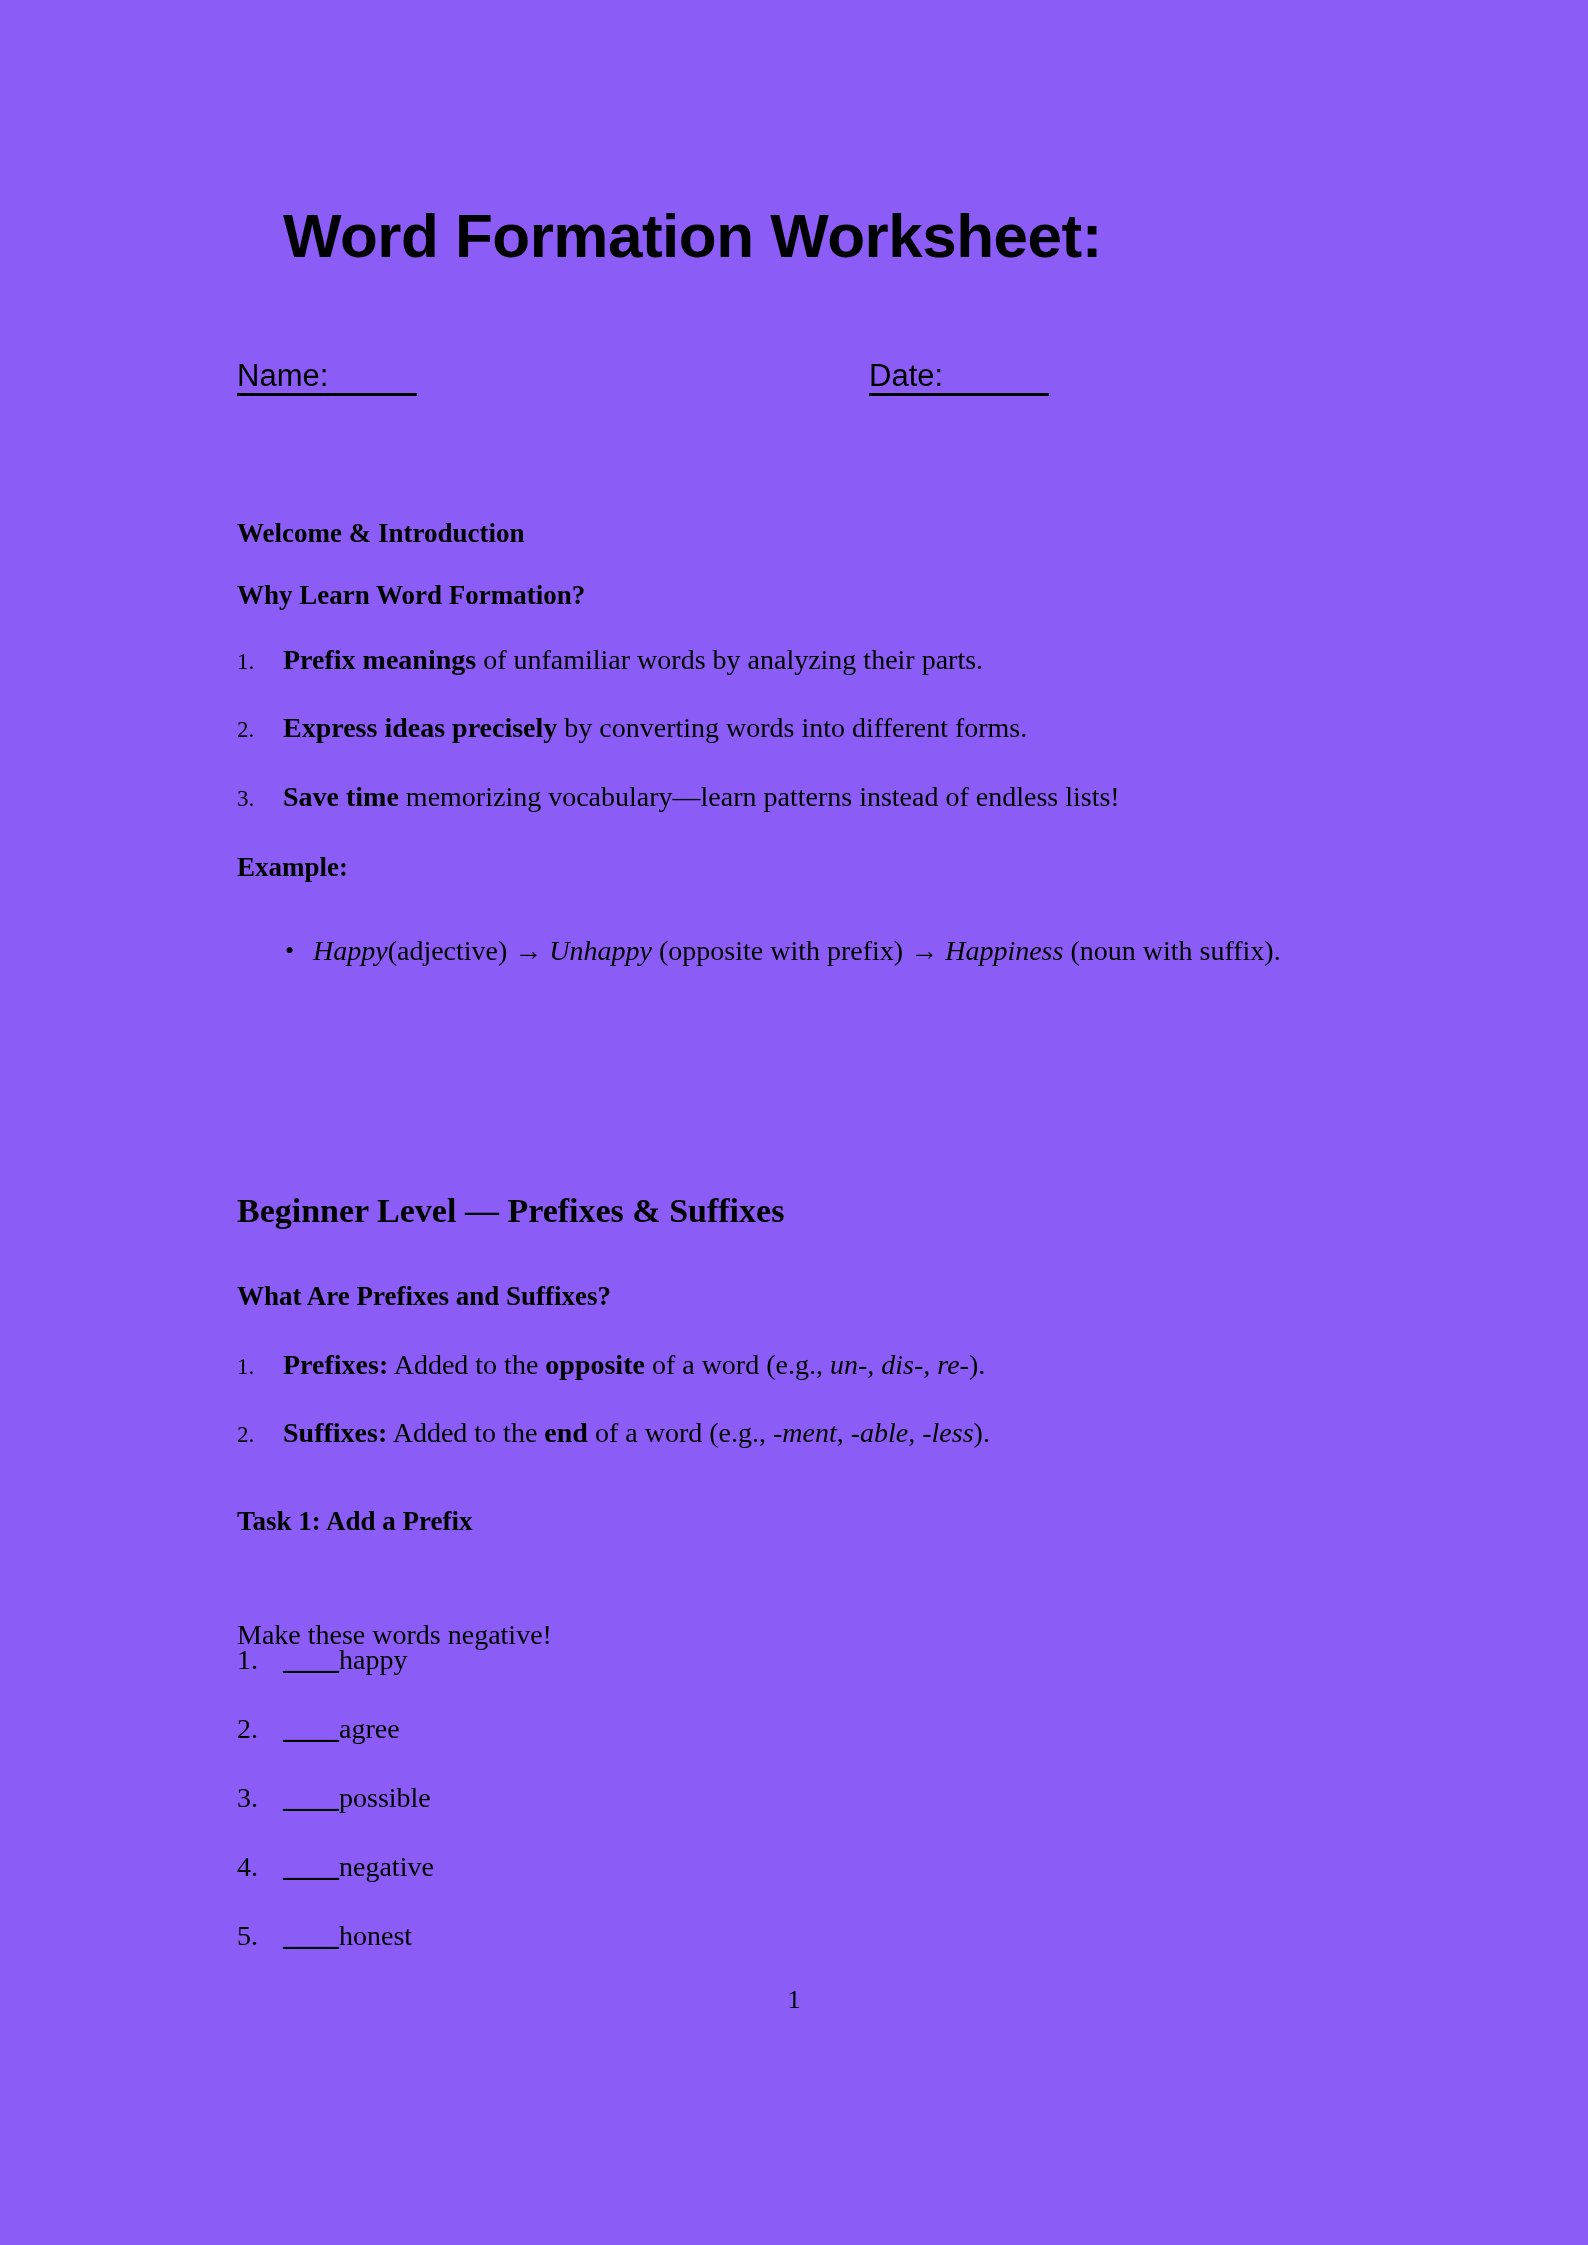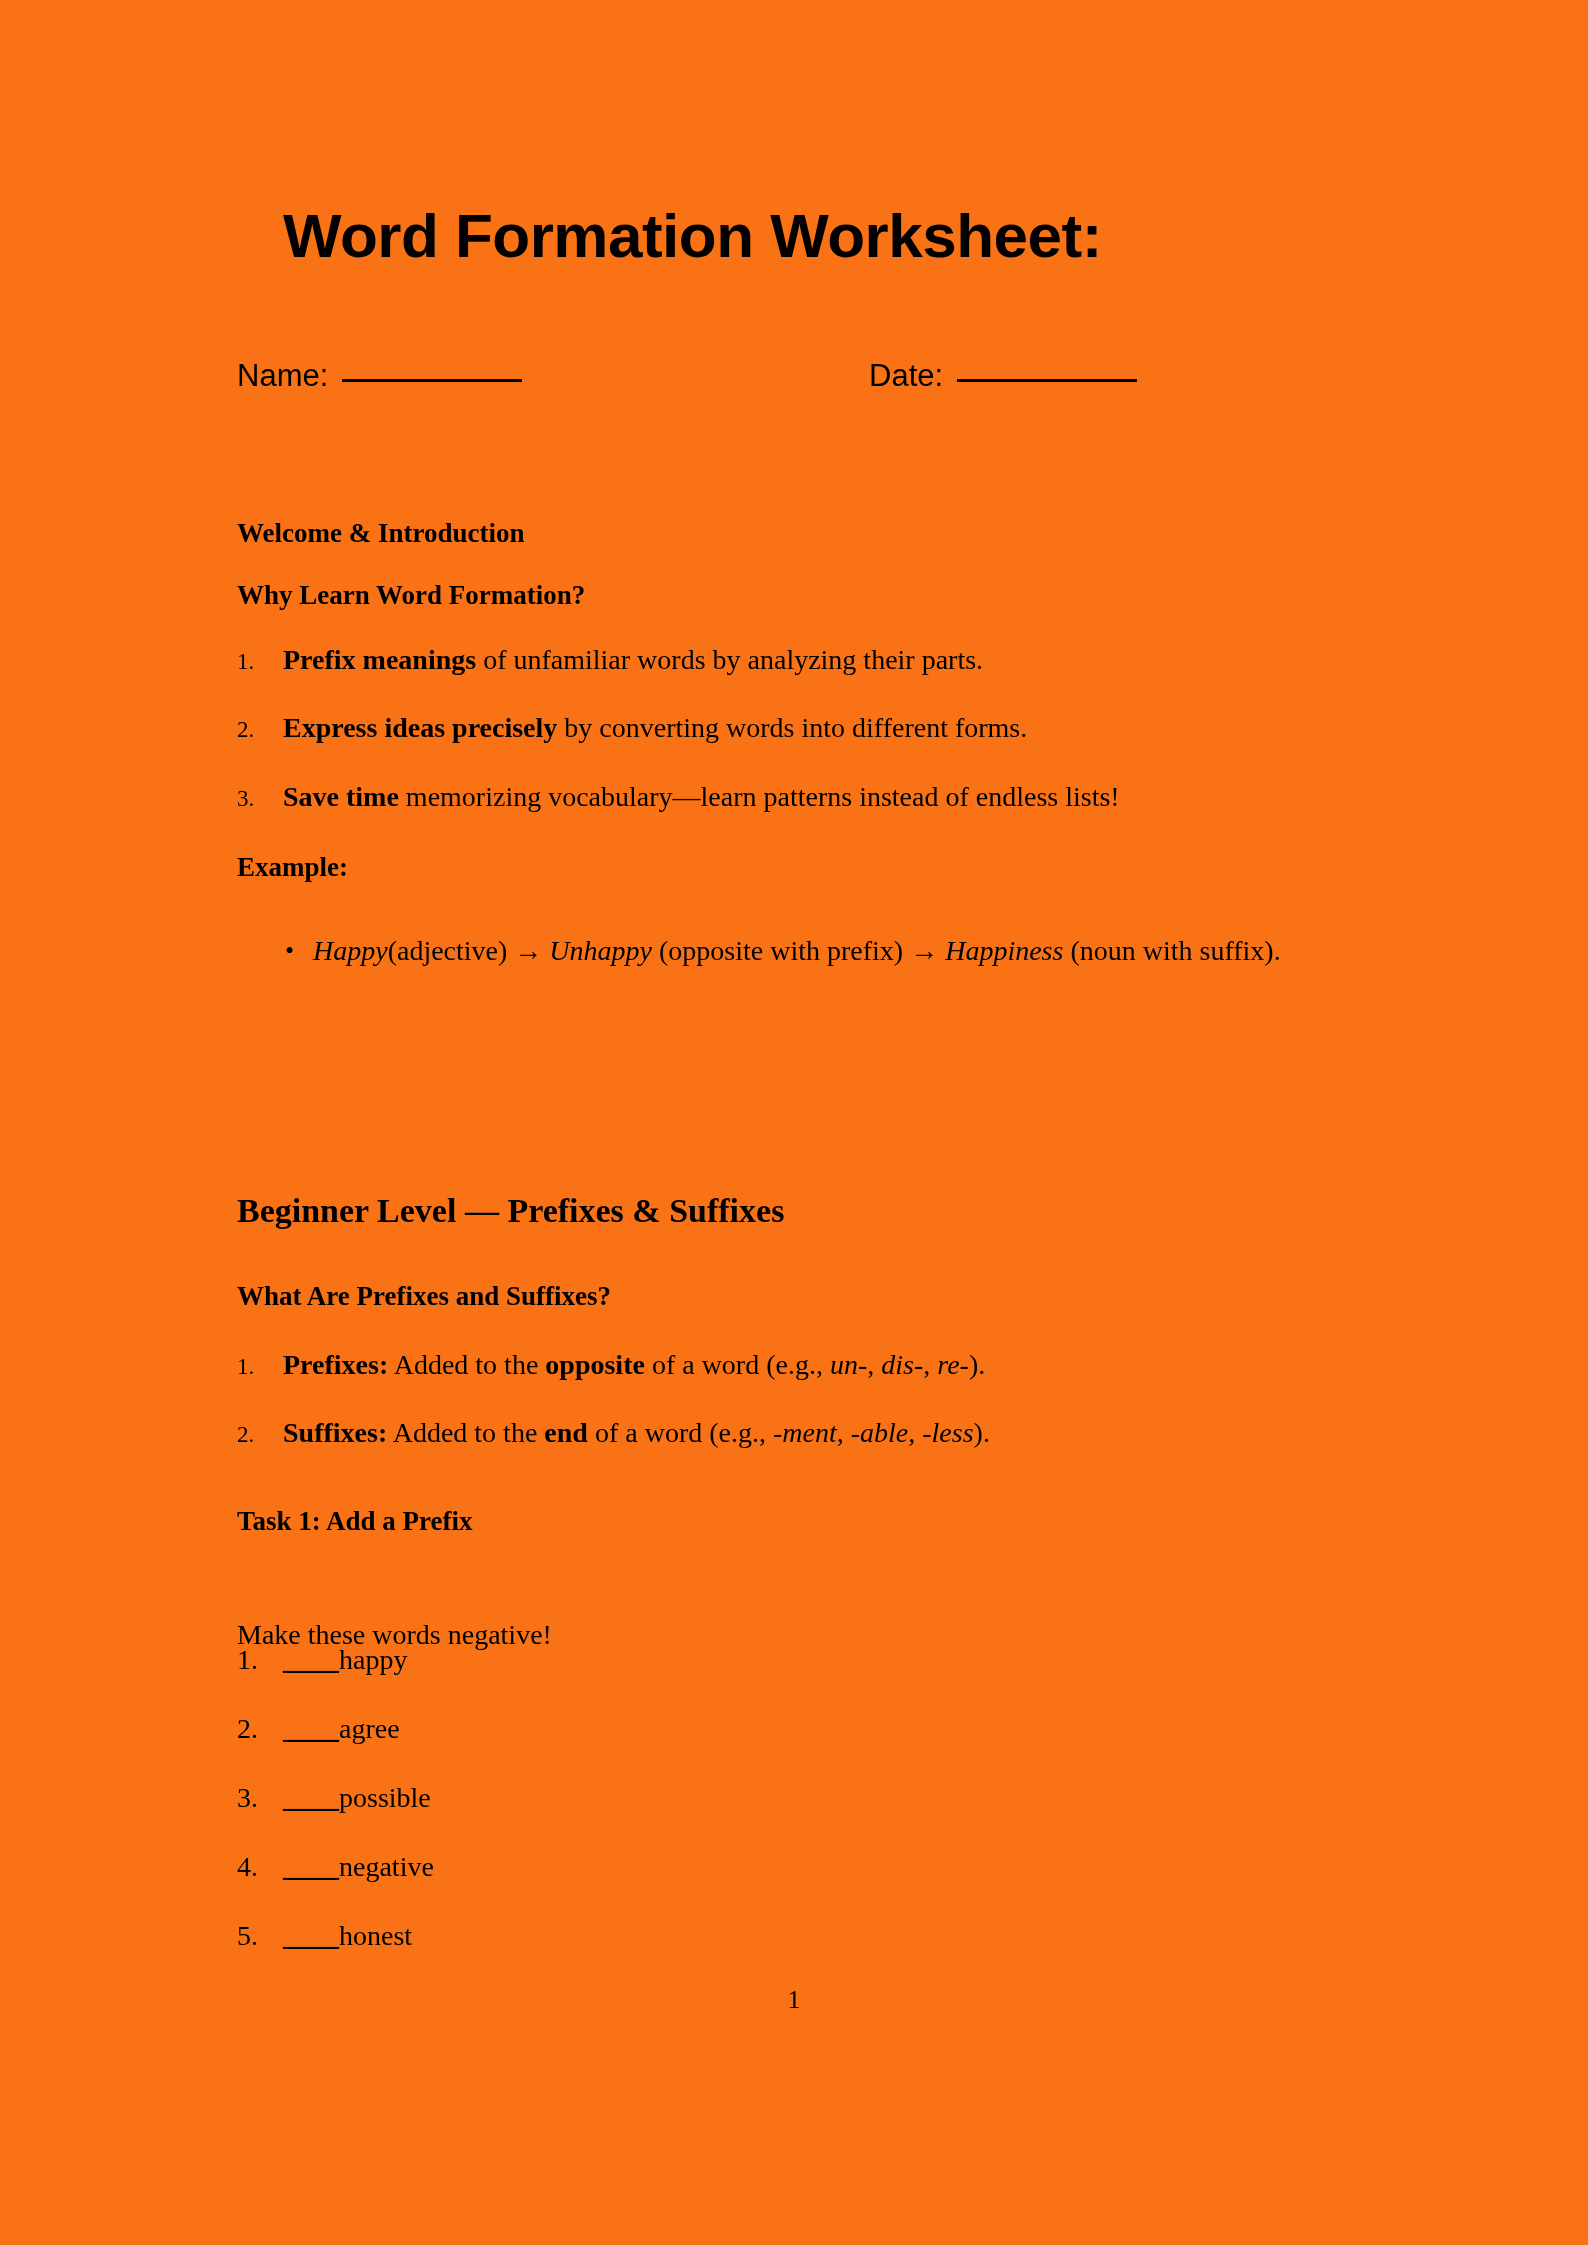--- a/index.html
+++ b/index.html
@@ -4,21 +4,21 @@
 <style>
   html, body {
     margin: 0;
     padding: 0;
     background: #ffffff;
   }
   .page {
     position: relative;
     width: 1588px;
     height: 2245px;
-    background: #f97316;
+    background: #8b5cf6;
     margin: 0 auto;
     overflow: hidden;
     font-family: "Liberation Serif", "DejaVu Serif", serif;
     color: #000000;
   }
 
   
   .doc-title {
     position: absolute;
     left: 283px;
@@ -41,20 +41,21 @@
     font-family: "Liberation Sans", "DejaVu Sans", sans-serif;
     font-size: 31px;
     line-height: 40px;
   }
   .field {
     position: absolute;
     top: 0;
     display: flex;
     align-items: baseline;
     white-space: nowrap;
+    flex-direction: column;
   }
   .field-name { left: 0px; }
   .field-date { left: 632px; }
   .field-label { margin-right: 14px; }
   .blank-rule {
     display: inline-block;
     width: 180px;
     border-bottom: 3px solid #000;
     height: 1px;
     transform: translateY(-4px);

